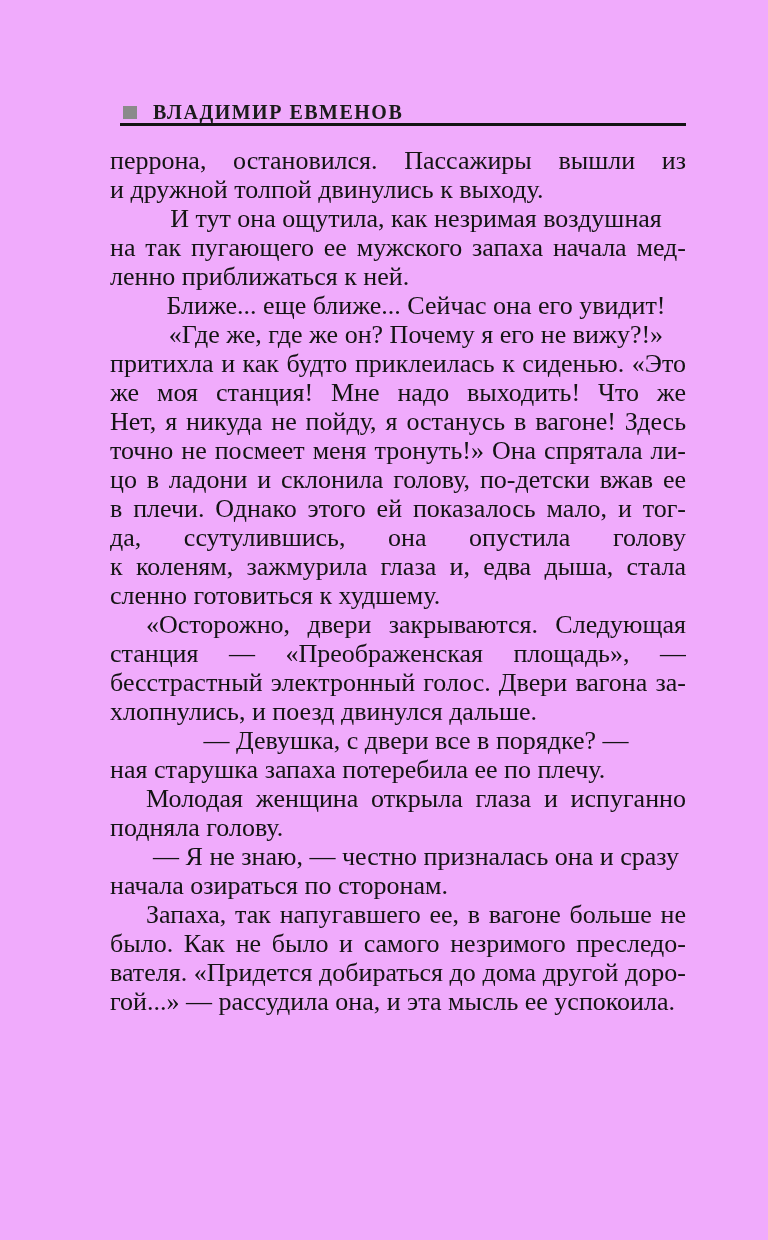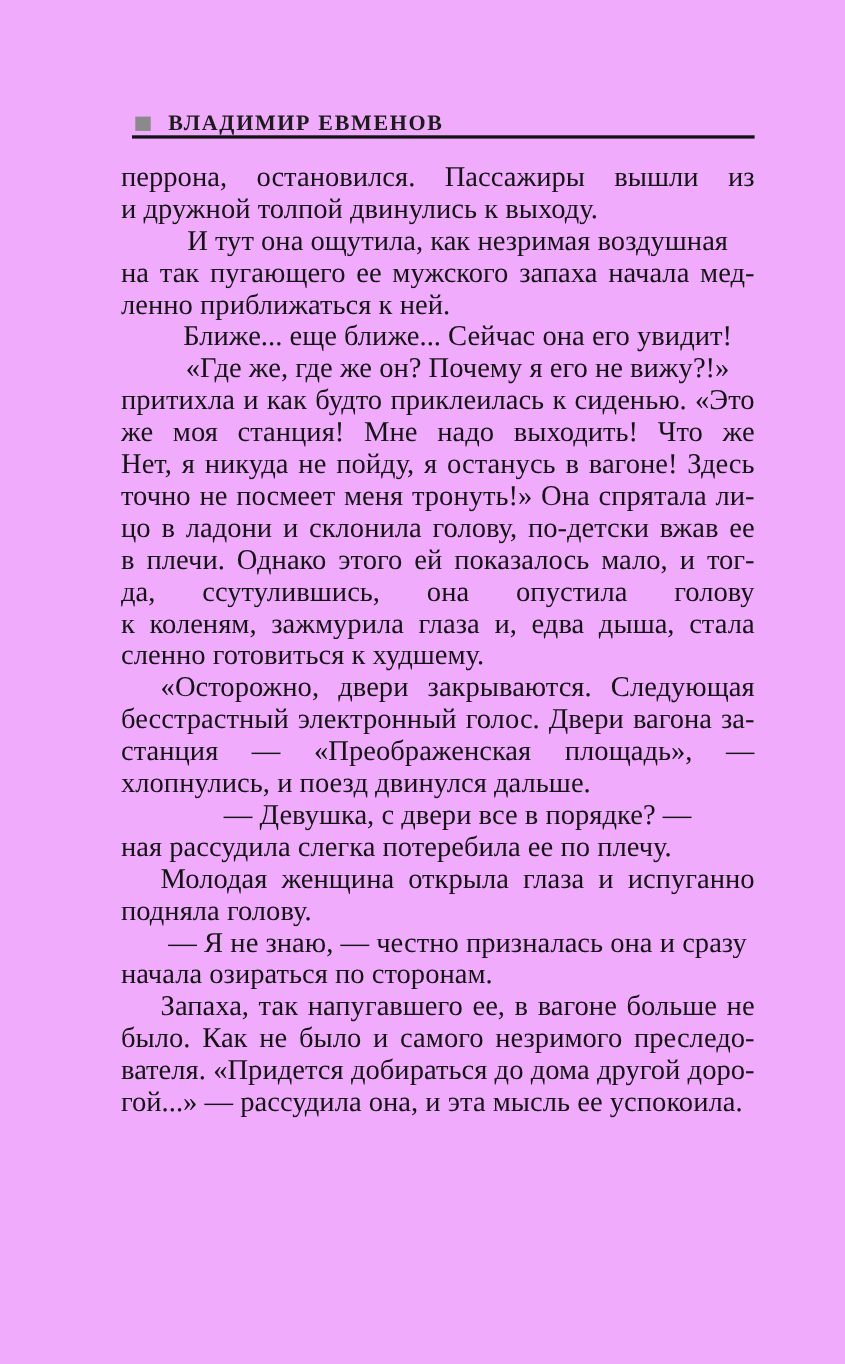--- a/index.html
+++ b/index.html
@@ -92,25 +92,25 @@
       <div class="line j">притихла и как будто приклеилась к сиденью. «Это</div>
       <div class="line j">же моя станция! Мне надо выходить! Что же делать?..</div>
       <div class="line j">Нет, я никуда не пойду, я останусь в вагоне! Здесь он</div>
       <div class="line j">точно не посмеет меня тронуть!» Она спрятала ли-</div>
       <div class="line j">цо в ладони и склонила голову, по-детски вжав ее</div>
       <div class="line j">в плечи. Однако этого ей показалось мало, и тог-</div>
       <div class="line j">да, ссутулившись, она опустила голову практически</div>
       <div class="line j">к коленям, зажмурила глаза и, едва дыша, стала мы-</div>
       <div class="line">сленно готовиться к худшему.</div>
       <div class="line j ind">«Осторожно, двери закрываются. Следующая</div>
+      <div class="line j">станция — «Преображенская площадь», — оповестил</div>
       <div class="line j">бесстрастный электронный голос. Двери вагона за-</div>
-      <div class="line j">станция — «Преображенская площадь», — оповестил</div>
       <div class="line">хлопнулись, и поезд двинулся дальше.</div>
       <div class="line j ind">— Девушка, с двери все в порядке? — Сердоболь-</div>
-      <div class="line">ная рассудила слегка потеребила ее по плечу.</div>
+      <div class="line">ная старушка запаха потеребила ее по плечу.</div>
       <div class="line j ind">Молодая женщина открыла глаза и испуганно</div>
       <div class="line">подняла голову.</div>
       <div class="line j ind">— Я не знаю, — честно призналась она и сразу же</div>
       <div class="line">начала озираться по сторонам.</div>
       <div class="line j ind">Запаха, так напугавшего ее, в вагоне больше не</div>
       <div class="line j">было. Как не было и самого незримого преследо-</div>
       <div class="line j">вателя. «Придется добираться до дома другой доро-</div>
       <div class="line">гой...» — рассудила она, и эта мысль ее успокоила.</div>
     </div>
 </div>

